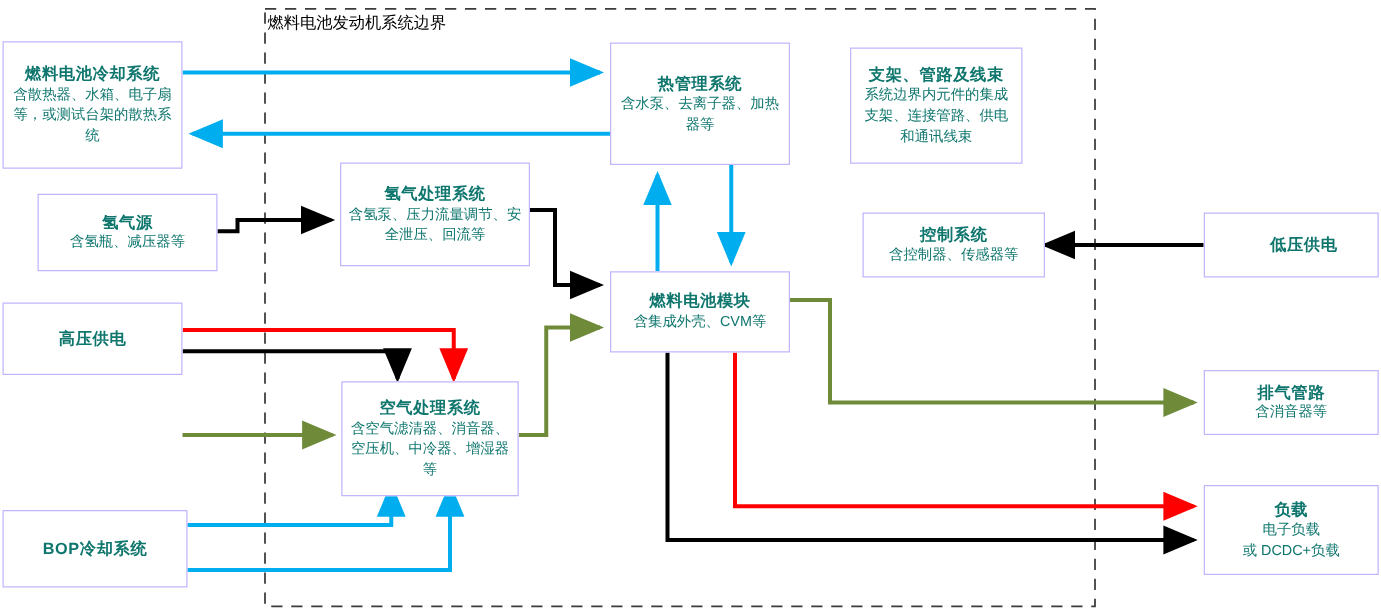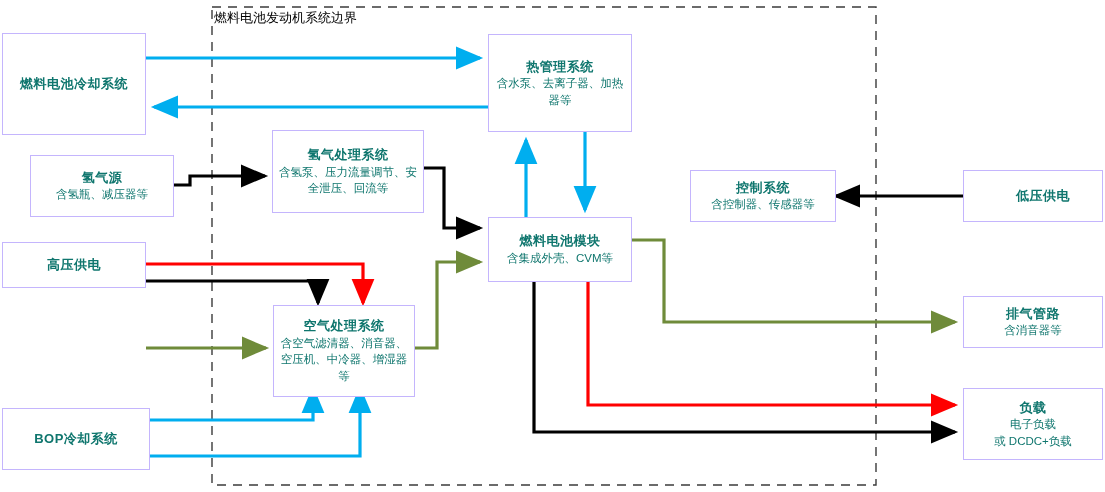--- a/index.html
+++ b/index.html
@@ -65,28 +65,29 @@
 
     <path d="M534,282 L534,432 L955,432" fill="none" stroke="#000" stroke-width="3.2" marker-end="url(#ah-black)"></path>
 
     <path d="M963,196 L836,196" fill="none" stroke="#000" stroke-width="3.2" marker-end="url(#ah-black)"></path>
   </svg>
 
   <div class="boundary-label" style="left:214px;top:9px;">燃料电池发动机系统边界</div>
 
   <div class="box" style="left:2px;top:33px;width:144px;height:102px;">
     <div class="ttl">燃料电池冷却系统</div>
+    <div class="sub">含散热器、水箱、电子扇等，或测试台架的散热系统</div>
   </div>
 
   <div class="box" style="left:2px;top:155px;width:144px;height:62px;margin-left:28px;">
     <div class="ttl">氢气源</div>
     <div class="sub">含氢瓶、减压器等</div>
   </div>
 
-  <div class="box" style="left:2px;top:242px;width:144px;height:46px;">
+  <div class="box" style="left:2px;top:242px;width:144px;height:58px;">
     <div class="ttl">高压供电</div>
   </div>
 
 
   <div class="box" style="left:2px;top:408px;width:148px;height:62px;">
     <div class="ttl">BOP冷却系统</div>
   </div>
 
   <div class="box" style="left:272px;top:130px;width:152px;height:83px;">
     <div class="ttl">氢气处理系统</div>
@@ -101,20 +102,24 @@
   <div class="box" style="left:488px;top:34px;width:144px;height:98px;">
     <div class="ttl">热管理系统</div>
     <div class="sub">含水泵、去离子器、加热器等</div>
   </div>
 
   <div class="box" style="left:488px;top:217px;width:144px;height:65px;align-items:center;">
     <div class="ttl">燃料电池模块</div>
     <div class="sub">含集成外壳、CVM等</div>
   </div>
 
+  <div class="box" style="left:680px;top:38px;width:138px;height:93px;">
+    <div class="ttl">支架、管路及线束</div>
+    <div class="sub">系统边界内元件的集成支架、连接管路、供电和通讯线束</div>
+  </div>
 
   <div class="box" style="left:690px;top:170px;width:146px;height:52px;">
     <div class="ttl">控制系统</div>
     <div class="sub">含控制器、传感器等</div>
   </div>
 
   <div class="box" style="left:963px;top:170px;width:140px;height:52px;padding-left:20px;">
     <div class="ttl">低压供电</div>
   </div>
 

